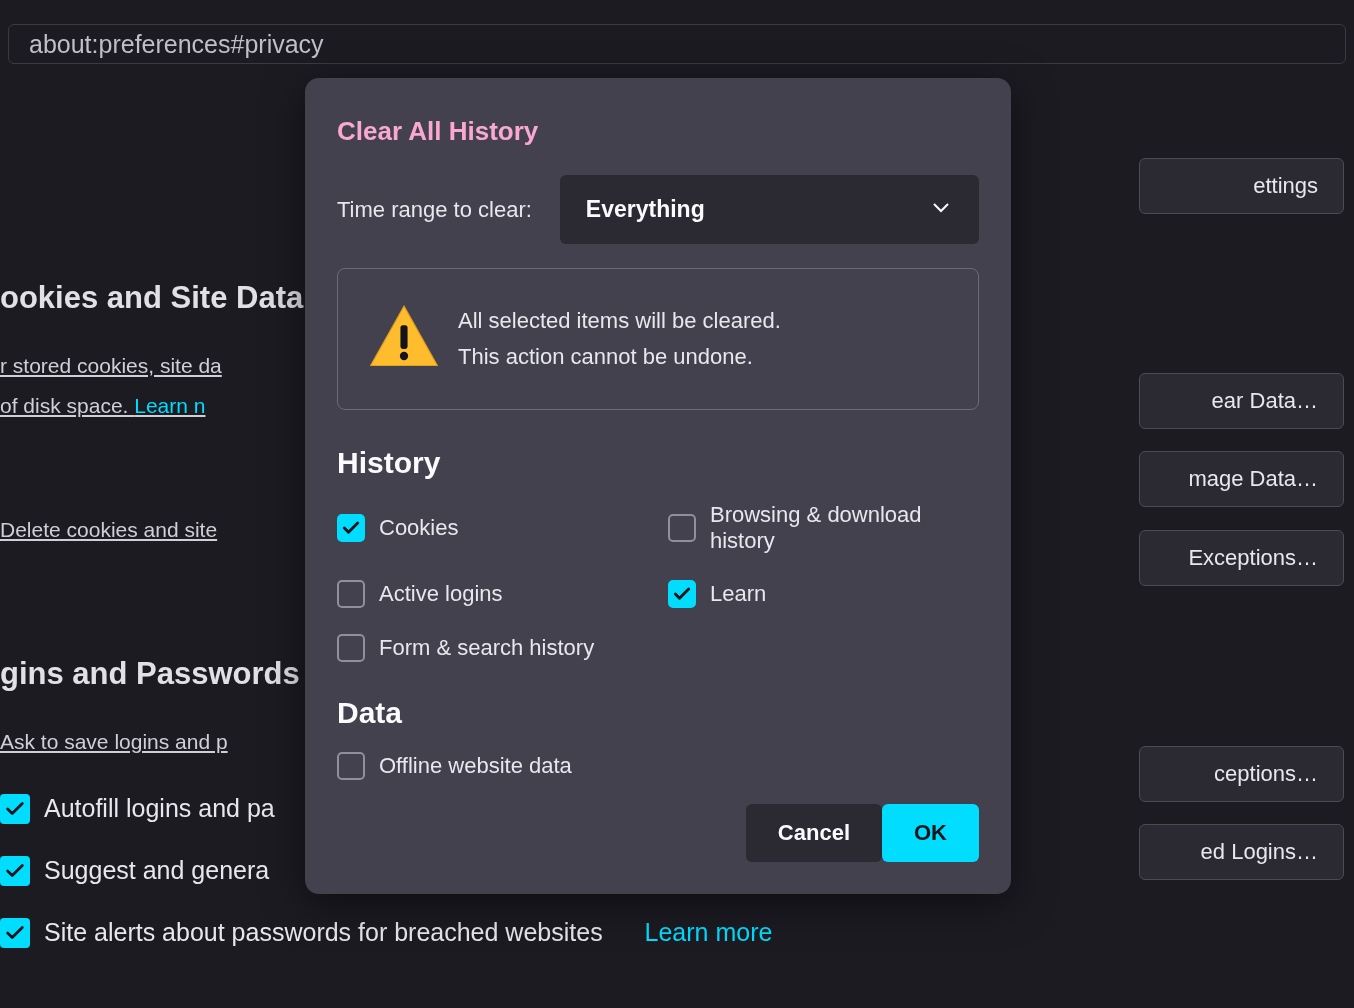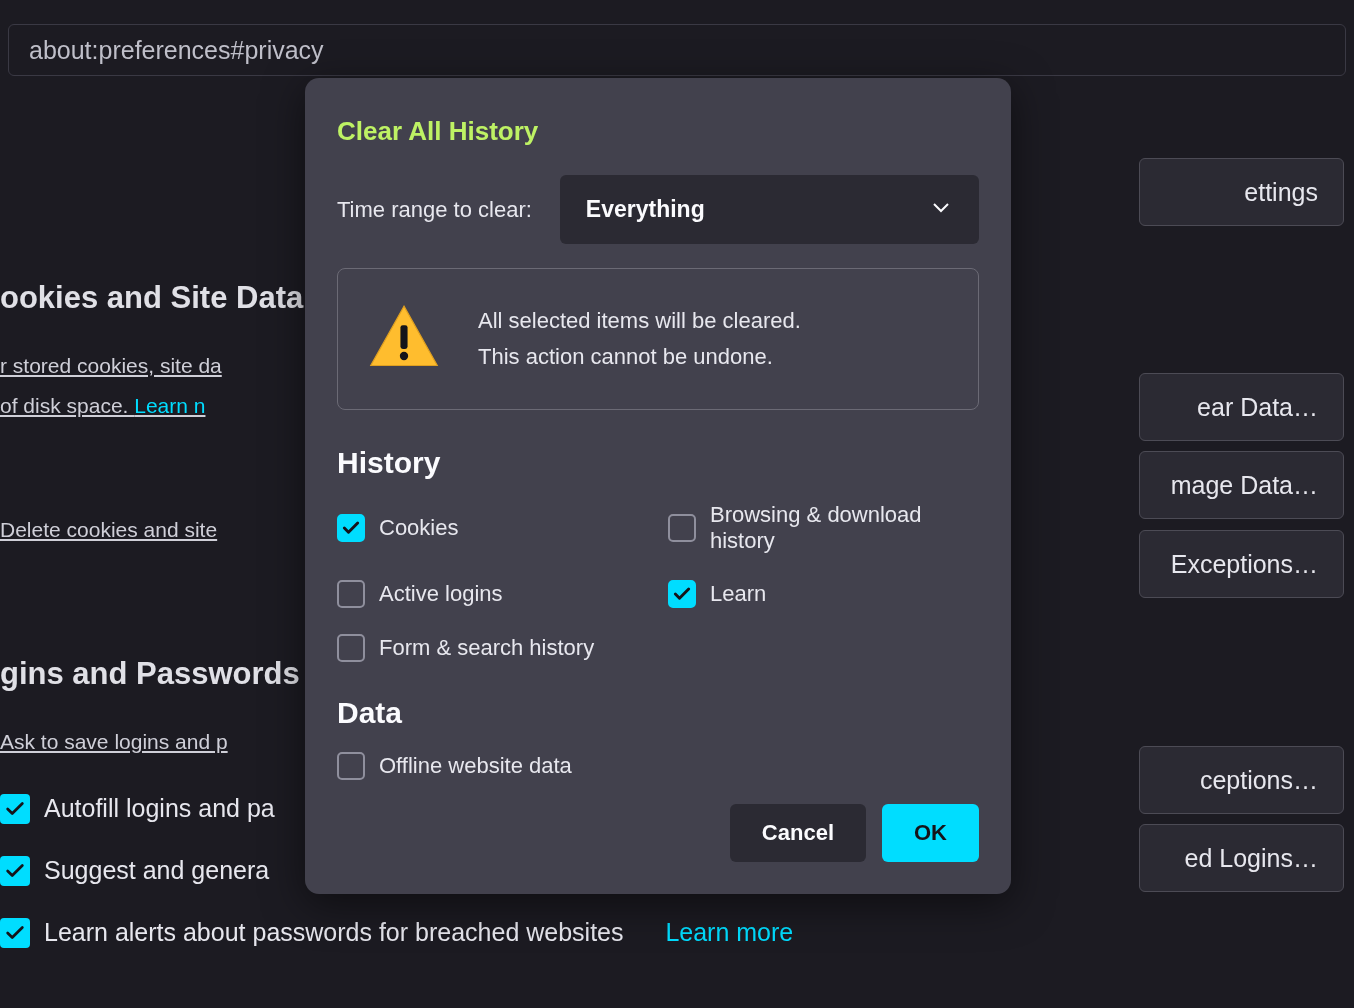--- a/index.html
+++ b/index.html
@@ -10,21 +10,21 @@
     font-family: -apple-system, BlinkMacSystemFont, "Segoe UI", sans-serif;
     color: #fbfbfe;
     overflow: hidden;
     position: relative;
   }
   .url-bar {
     position: absolute;
     top: 24px;
     left: 8px;
     right: 8px;
-    height: 52px;
+    height: 40px;
     background: #1c1b22;
     border: 1px solid #3a3944;
     border-radius: 6px;
     display: flex;
     align-items: center;
     padding: 0 20px;
     font-size: 25px;
     color: #bfbfc9;
   }
   .bg-content {
@@ -44,29 +44,29 @@
   .bg-text {
     font-size: 21px;
     color: #cfcfd8;
     line-height: 1.9;
     text-decoration: underline;
   }
   .bg-link { color: #00ddff; }
   .bg-button {
     position: absolute;
     right: 10px;
-    height: 68px;
+    height: 56px;
     background: #2b2a33;
     border: 1px solid #4c4b55;
     border-radius: 6px;
     display: flex;
     align-items: center;
     justify-content: flex-end;
     padding: 0 25px;
-    font-size: 25px;
+    font-size: 22px;
     color: #e7e7ee;
     width: 205px;
   }
   .bg-check {
     display: flex;
     align-items: center;
     gap: 14px;
     font-size: 25px;
     color: #e7e7ee;
     margin-top: 32px;
@@ -86,21 +86,21 @@
     left: 305px;
     width: 706px;
     background: #42414d;
     border-radius: 14px;
     padding: 38px 32px 32px 32px;
     box-shadow: 0 10px 40px rgba(0,0,0,0.5);
   }
   .dialog-title {
     font-size: 26px;
     font-weight: 700;
-    color: #bef264;
+    color: #f9a8d4;
     margin-bottom: 28px;
   }
   .time-row {
     display: flex;
     align-items: center;
     gap: 28px;
     margin-bottom: 24px;
   }
   .time-label {
     font-size: 22px;
@@ -121,21 +121,21 @@
     cursor: pointer;
   }
   .chevron svg { width: 24px; height: 24px; stroke: #fbfbfe; stroke-width: 2; fill: none; }
 
   .warning-box {
     border: 1px solid #6b6a75;
     border-radius: 8px;
     padding: 30px 28px;
     display: flex;
     align-items: center;
-    gap: 36px;
+    gap: 16px;
     margin-bottom: 36px;
   }
   .warning-icon svg { width: 76px; height: 76px; }
   .warning-text {
     font-size: 22px;
     line-height: 1.65;
     color: #e7e7ee;
   }
 
   .section-label {
@@ -169,21 +169,20 @@
   .cbox.checked {
     background: #00ddff;
     border-color: #00ddff;
   }
   .cbox svg { width: 20px; height: 20px; display:none; }
   .cbox.checked svg { display:block; }
 
   .dialog-buttons {
     display: flex;
     justify-content: flex-end;
-    gap: 16px;
     margin-top: 10px;
   }
   .btn {
     height: 58px;
     padding: 0 32px;
     border-radius: 6px;
     font-size: 22px;
     font-weight: 600;
     display:flex; align-items:center; justify-content:center;
     cursor: pointer;
@@ -243,21 +242,21 @@
           </svg>
       </div>
       <span>Suggest and genera</span>
     </div>
     <div class="bg-check" style="margin-top:32px;">
       <div class="bg-checkbox">
         <svg viewBox="0 0 24 24">
             <path d="M4 12l5 5L20 6" stroke="#15141a" stroke-width="3" fill="none" stroke-linecap="round" stroke-linejoin="round"></path>
           </svg>
       </div>
-      <span>Learn alerts about passwords for breached websites</span>&nbsp;&nbsp;
+      <span>Site alerts about passwords for breached websites</span>&nbsp;&nbsp;
       <span class="bg-link">Learn more</span>
     </div>
   </div>
   <div class="bg-button" style="top:646px;">
     <span>ceptions…</span>
   </div>
   <div class="bg-button" style="top:724px;">
     <span>ed Logins…</span>
   </div>
 </div>

